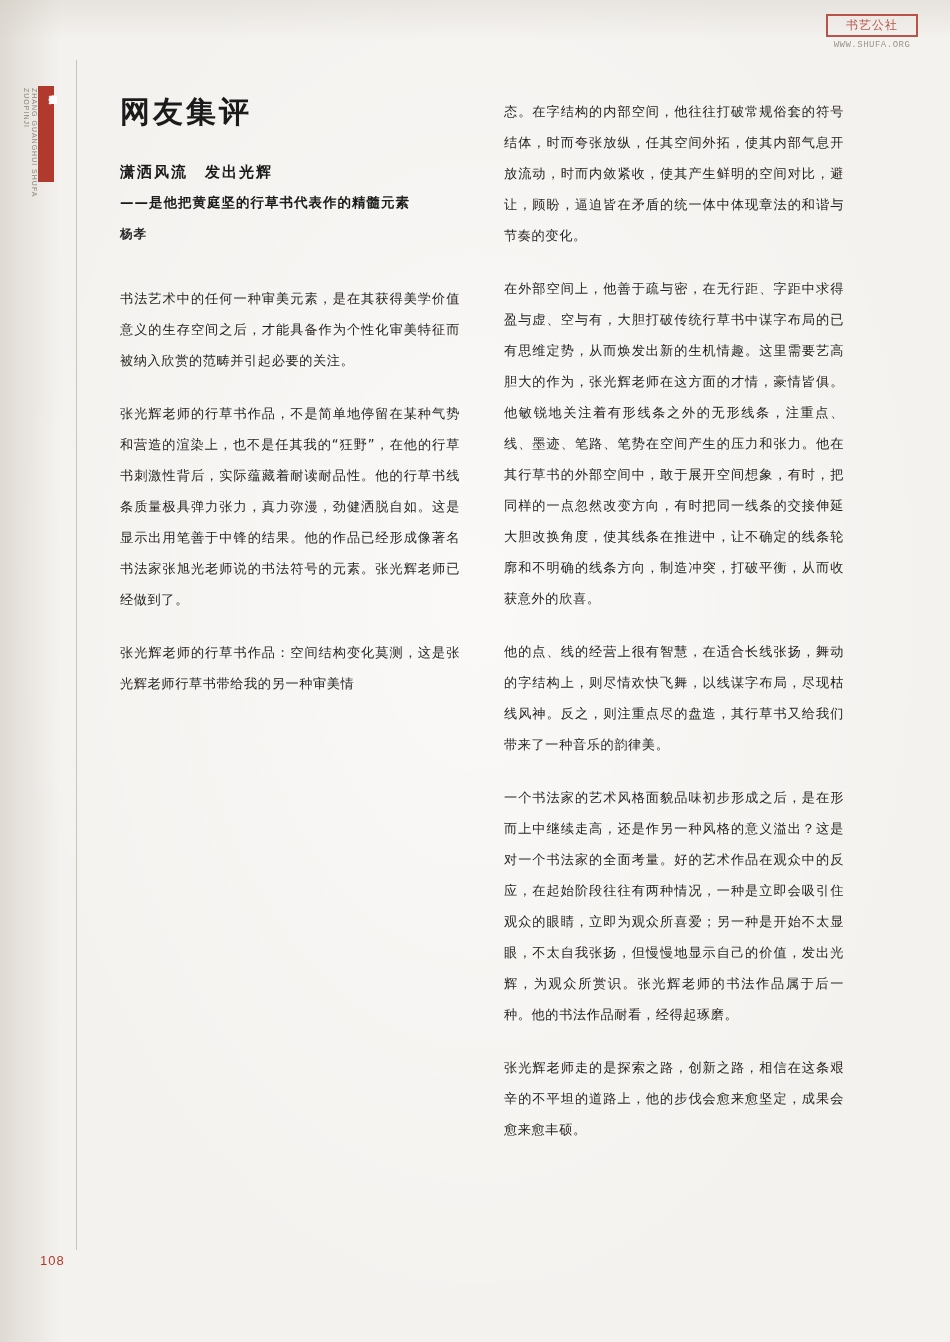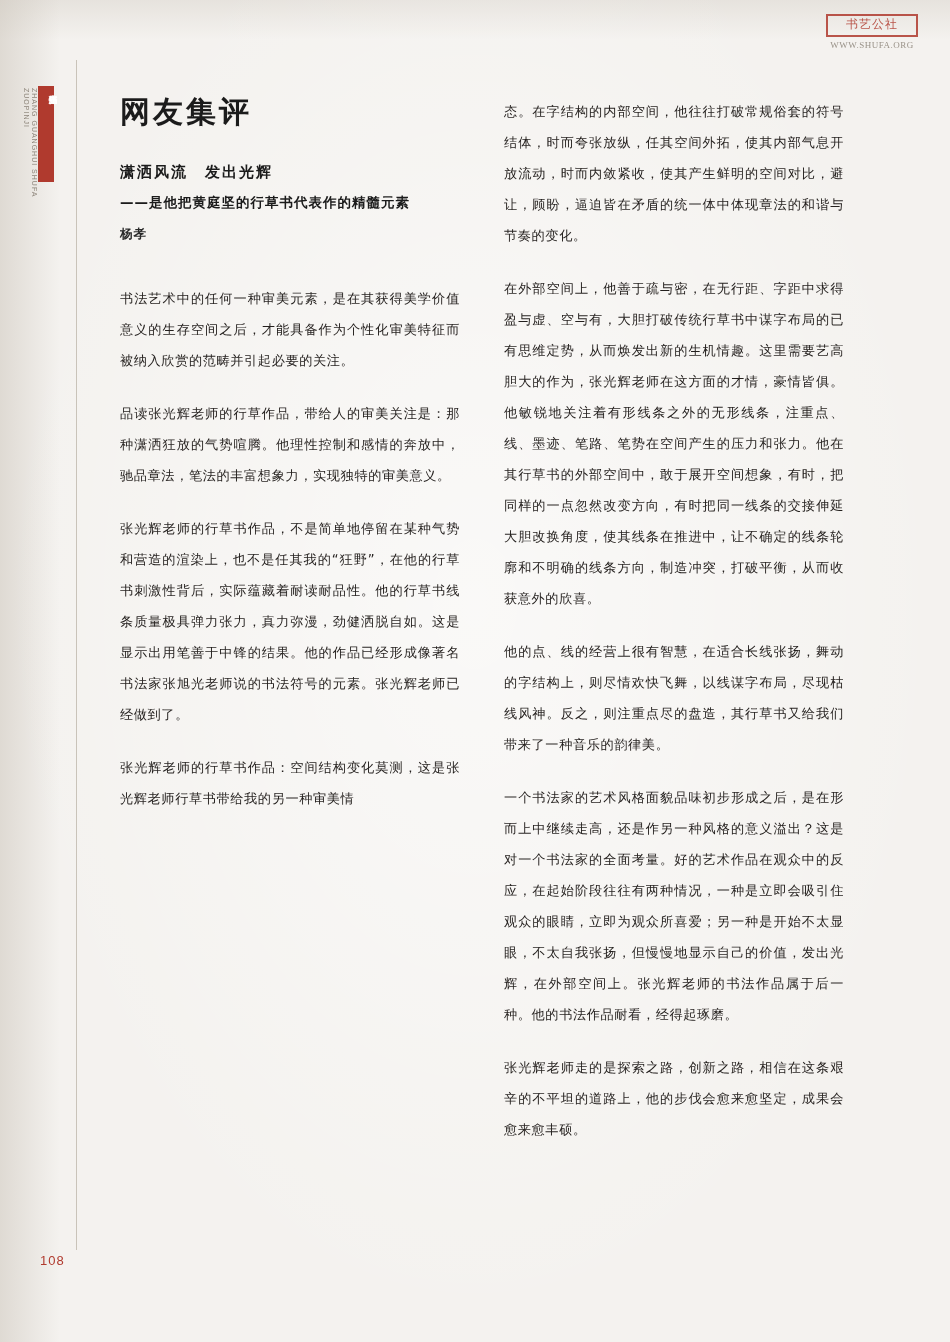--- a/index.html
+++ b/index.html
@@ -38,28 +38,28 @@
     opacity: 0.85;
   }
   .wm-seal {
     display: inline-block;
     border: 2px solid #b03a2e;
     color: #b03a2e;
     font-size: 12px;
     line-height: 13px;
     letter-spacing: 1px;
     padding: 3px 18px;
-    font-family: Liberation Mono, monospace;
+    font-family: Liberation Sans, sans-serif;
   }
   .wm-url {
     margin-top: 3px;
     font-size: 9px;
     color: #8a8277;
     letter-spacing: 0.5px;
-    font-family: Liberation Serif, serif;
+    font-family: Liberation Mono, monospace;
   }
 
   
   .spine {
     position: absolute;
     left: 38px;
     top: 86px;
     width: 16px;
     height: 96px;
     background: #b03a2e;
@@ -184,25 +184,24 @@
 
   <div class="folio">108</div>
 
   <div class="col col-left">
     <h1 class="title">网友集评</h1>
     <h2 class="subtitle">潇洒风流　发出光辉</h2>
     <h3 class="subtitle2">——是他把黄庭坚的行草书代表作的精髓元素</h3>
     <div class="byline">杨孝</div>
 
     <p class="body">书法艺术中的任何一种审美元素，是在其获得美学价值意义的生存空间之后，才能具备作为个性化审美特征而被纳入欣赏的范畴并引起必要的关注。</p>
-    <p class="body">品读张光辉老师的行草作品，带给人的审美关注是：那种潇洒狂放的气势喧腾。他理性控制和感情的奔放中，驰品章法，笔法的丰富想象力，实现独特的审美意义。</p>
     <p class="body">张光辉老师的行草书作品，不是简单地停留在某种气势和营造的渲染上，也不是任其我的“狂野”，在他的行草书刺激性背后，实际蕴藏着耐读耐品性。他的行草书线条质量极具弹力张力，真力弥漫，劲健洒脱自如。这是显示出用笔善于中锋的结果。他的作品已经形成像著名书法家张旭光老师说的书法符号的元素。张光辉老师已经做到了。</p>
     <p class="body">张光辉老师的行草书作品：空间结构变化莫测，这是张光辉老师行草书带给我的另一种审美情</p>
   </div>
 
   <div class="col col-right">
     <p class="body">态。在字结构的内部空间，他往往打破常规俗套的符号结体，时而夸张放纵，任其空间外拓，使其内部气息开放流动，时而内敛紧收，使其产生鲜明的空间对比，避让，顾盼，逼迫皆在矛盾的统一体中体现章法的和谐与节奏的变化。</p>
     <p class="body">在外部空间上，他善于疏与密，在无行距、字距中求得盈与虚、空与有，大胆打破传统行草书中谋字布局的已有思维定势，从而焕发出新的生机情趣。这里需要艺高胆大的作为，张光辉老师在这方面的才情，豪情皆俱。他敏锐地关注着有形线条之外的无形线条，注重点、线、墨迹、笔路、笔势在空间产生的压力和张力。他在其行草书的外部空间中，敢于展开空间想象，有时，把同样的一点忽然改变方向，有时把同一线条的交接伸延大胆改换角度，使其线条在推进中，让不确定的线条轮廓和不明确的线条方向，制造冲突，打破平衡，从而收获意外的欣喜。</p>
     <p class="body">他的点、线的经营上很有智慧，在适合长线张扬，舞动的字结构上，则尽情欢快飞舞，以线谋字布局，尽现枯线风神。反之，则注重点尽的盘造，其行草书又给我们带来了一种音乐的韵律美。</p>
-    <p class="body">一个书法家的艺术风格面貌品味初步形成之后，是在形而上中继续走高，还是作另一种风格的意义溢出？这是对一个书法家的全面考量。好的艺术作品在观众中的反应，在起始阶段往往有两种情况，一种是立即会吸引住观众的眼睛，立即为观众所喜爱；另一种是开始不太显眼，不太自我张扬，但慢慢地显示自己的价值，发出光辉，在外部空间上。张光辉老师的书法作品属于后一种。他的书法作品耐看，经得起琢磨。</p>
+    <p class="body">一个书法家的艺术风格面貌品味初步形成之后，是在形而上中继续走高，还是作另一种风格的意义溢出？这是对一个书法家的全面考量。好的艺术作品在观众中的反应，在起始阶段往往有两种情况，一种是立即会吸引住观众的眼睛，立即为观众所喜爱；另一种是开始不太显眼，不太自我张扬，但慢慢地显示自己的价值，发出光辉，为观众所赏识。张光辉老师的书法作品属于后一种。他的书法作品耐看，经得起琢磨。</p>
     <p class="body">张光辉老师走的是探索之路，创新之路，相信在这条艰辛的不平坦的道路上，他的步伐会愈来愈坚定，成果会愈来愈丰硕。</p>
   </div>
 </div>
 
 </body></html>

